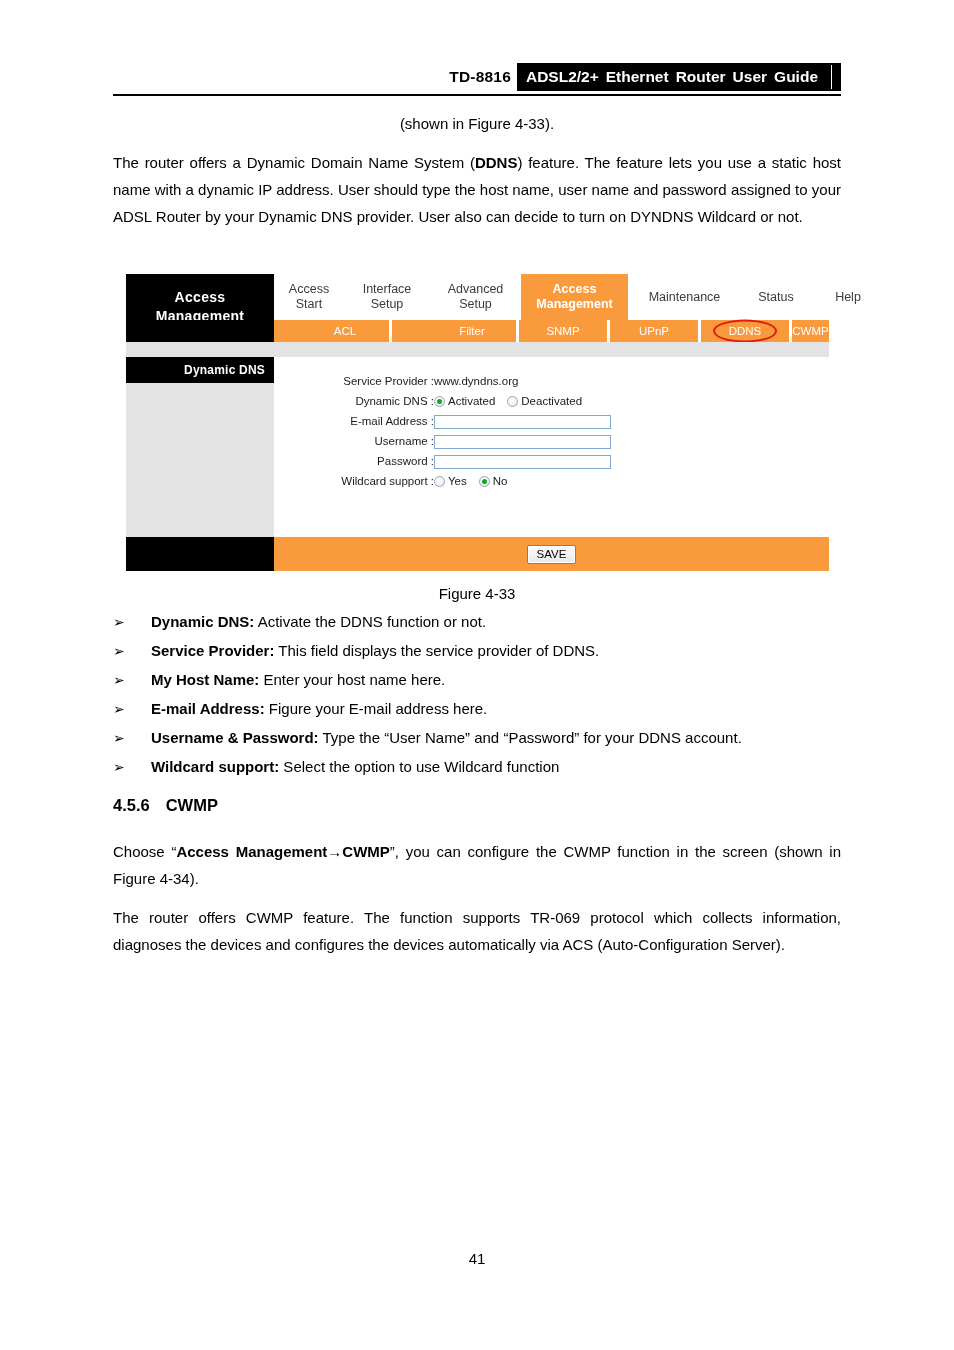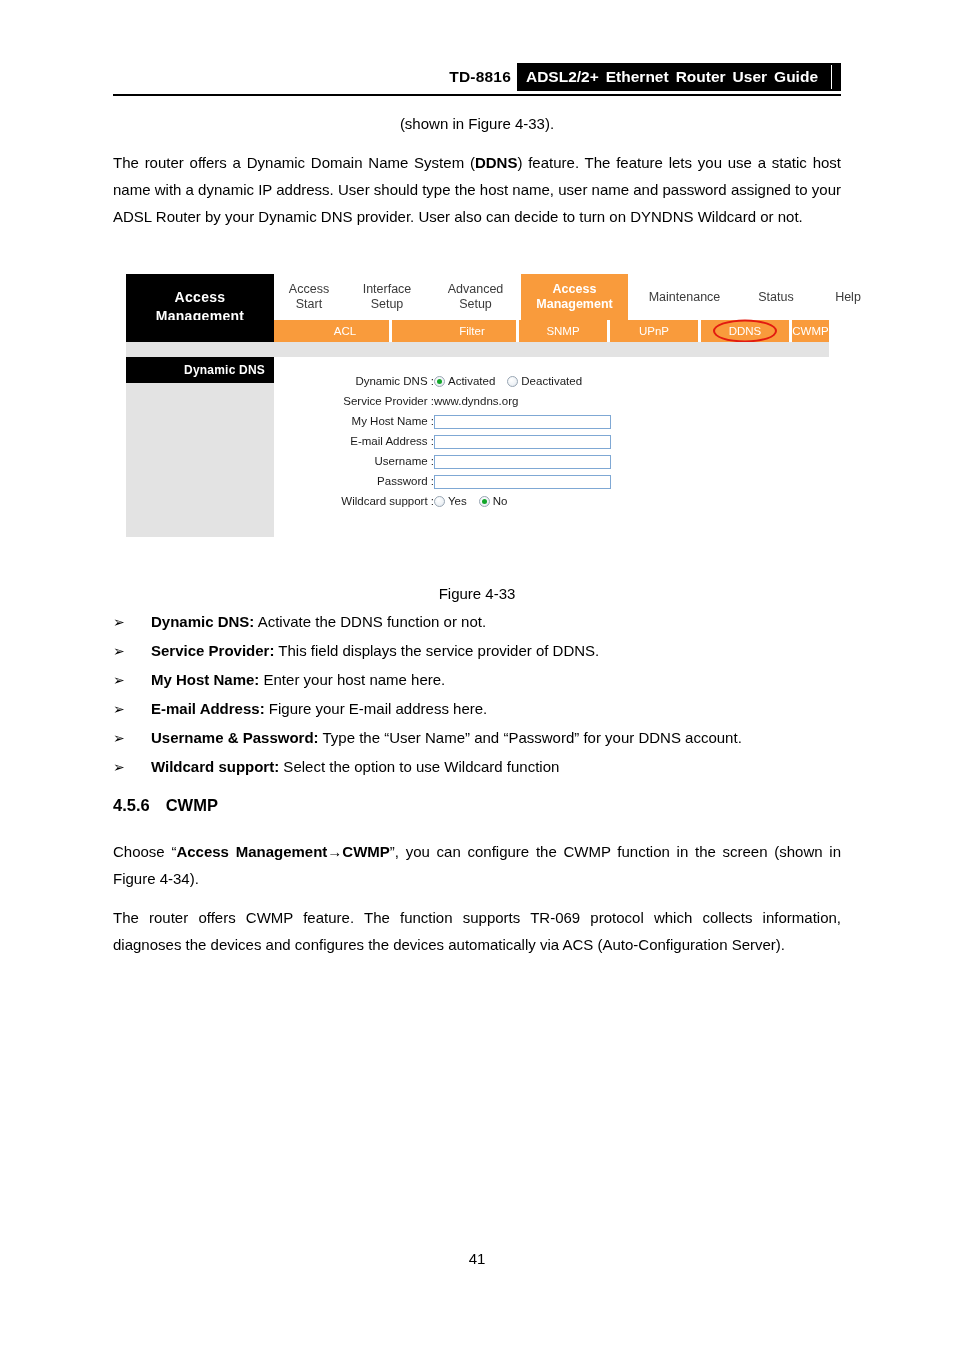--- a/index.html
+++ b/index.html
@@ -507,32 +507,28 @@
 
     <div class="ui-body">
       <div class="ui-leftcol">
         <div class="ui-leftcol-title">Dynamic DNS</div>
       </div>
 
       <div class="ui-rightcol">
         <table class="form-table">
           <tbody>
               <tr class="frow">
+            <td class="flabel">Service Provider :</td>
+            <td class="ftext">www.dyndns.org</td>
+          </tr>
+          <tr class="frow">
             <td class="flabel">Dynamic DNS :</td>
             <td class="ftext">
               <span class="radio on"></span><span class="radio-label">Activated</span><span class="radio"></span><span class="radio-label">Deactivated</span>
             </td>
-          </tr>
-          <tr class="frow">
-            <td class="flabel">Service Provider :</td>
-            <td class="ftext">www.dyndns.org</td>
-          </tr>
-          <tr class="frow">
-            <td class="flabel">My Host Name :</td>
-            <td><input class="finput" type="text" value="" style=""></td>
           </tr>
           <tr class="frow">
             <td class="flabel">E-mail Address :</td>
             <td><input class="finput" type="text" value="" style=""></td>
           </tr>
           <tr class="frow">
             <td class="flabel">Username :</td>
             <td><input class="finput" type="text" value="" style=""></td>
           </tr>
           <tr class="frow">
@@ -543,20 +539,26 @@
             <td class="flabel">Wildcard support :</td>
             <td class="ftext">
               <span class="radio"></span><span class="radio-label">Yes</span><span class="radio on"></span><span class="radio-label">No</span>
             </td>
           </tr>
         </tbody>
           </table>
       </div>
     </div>
 
+    <div class="ui-footer">
+      <div class="ui-footer-black"></div>
+      <div class="ui-footer-orange">
+        <button class="save-btn">SAVE</button>
+      </div>
+    </div>
   </div>
 
   <div class="fig-caption">Figure 4-33</div>
 
   <div class="bullets">
     <div class="bullet">
       <span class="arrow">➢</span>
       <span class="btext"><b>Dynamic DNS:</b><span> Activate the DDNS function or not.</span></span>
     </div>
     <div class="bullet">

